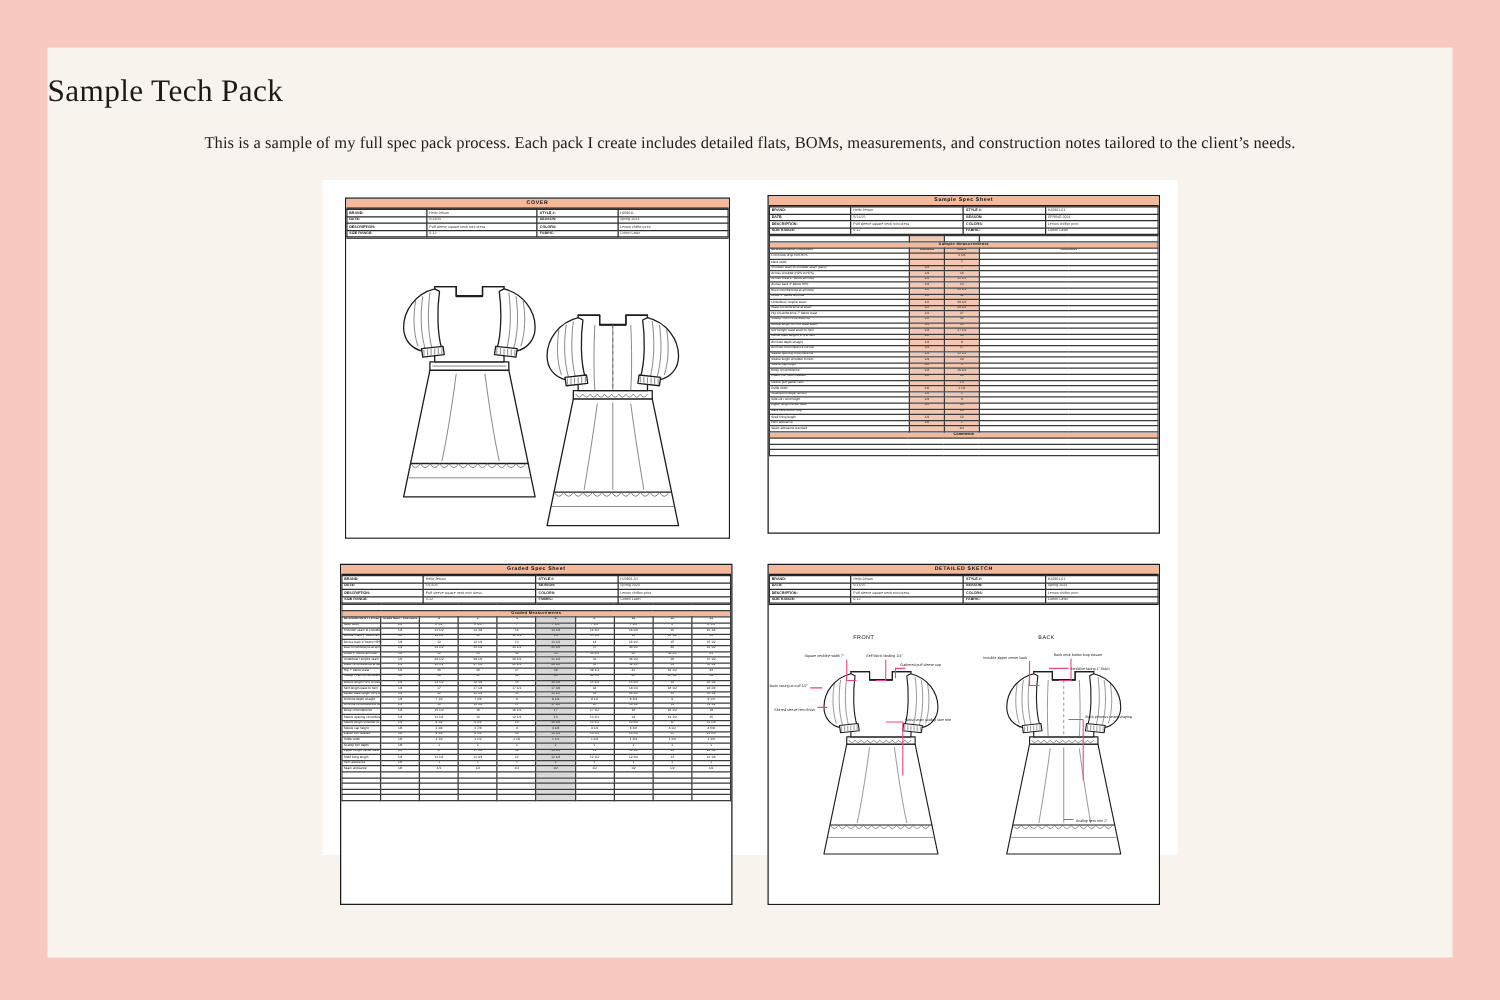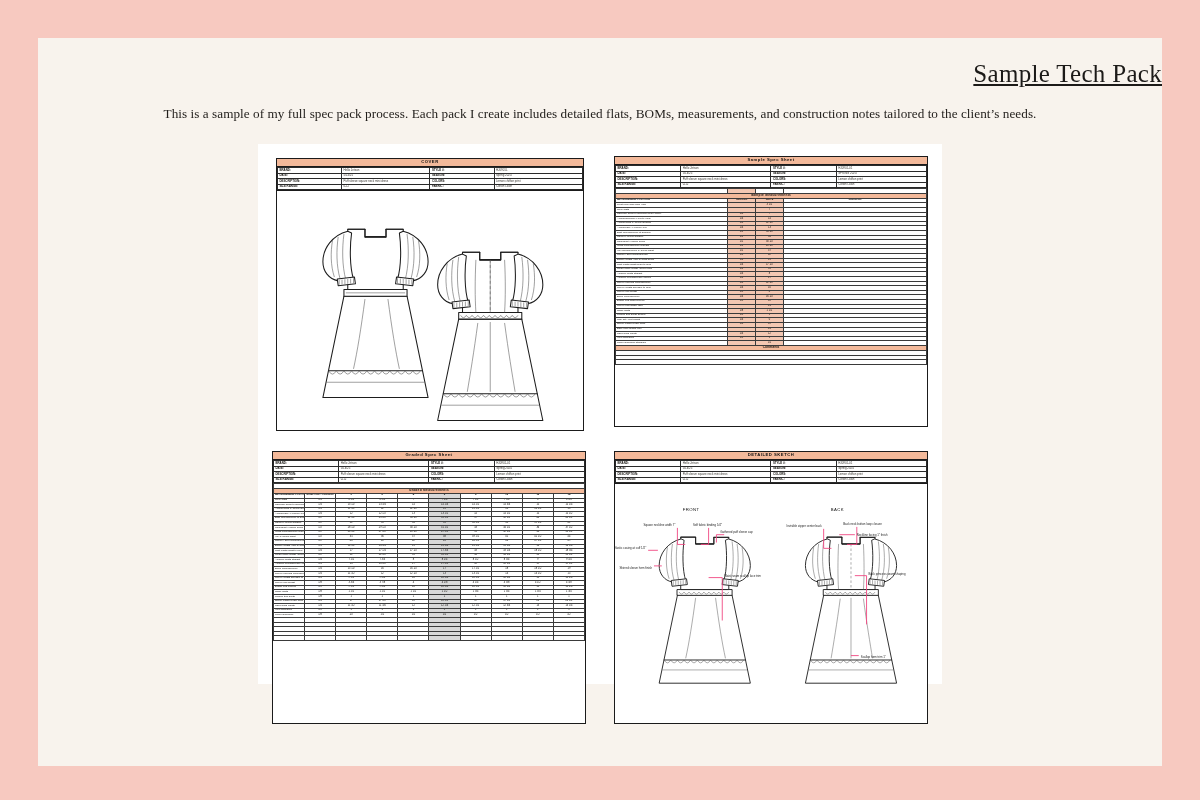--- a/index.html
+++ b/index.html
@@ -9,27 +9,26 @@
     font-family: "Liberation Serif", serif;
     overflow: hidden;
   }
   .frame {
     position: absolute;
     left: 38px; top: 38px;
     width: 1124px; height: 728px;
     background: #f8f3ed;
   }
   .page-title {
-    text-align: right;
+    text-align: left;
     font-family: "Liberation Serif", serif;
     font-size: 25px;
     color: #1c1a18;
     letter-spacing: 0.3px;
     margin-top: 22px;
-    text-decoration: underline;
   }
   .page-sub {
     text-align: center;
     font-family: "Liberation Serif", serif;
     font-size: 13.2px;
     color: #201d1a;
     margin-top: 18px;
     letter-spacing: 0.05px;
   }
   .sheet-card {

